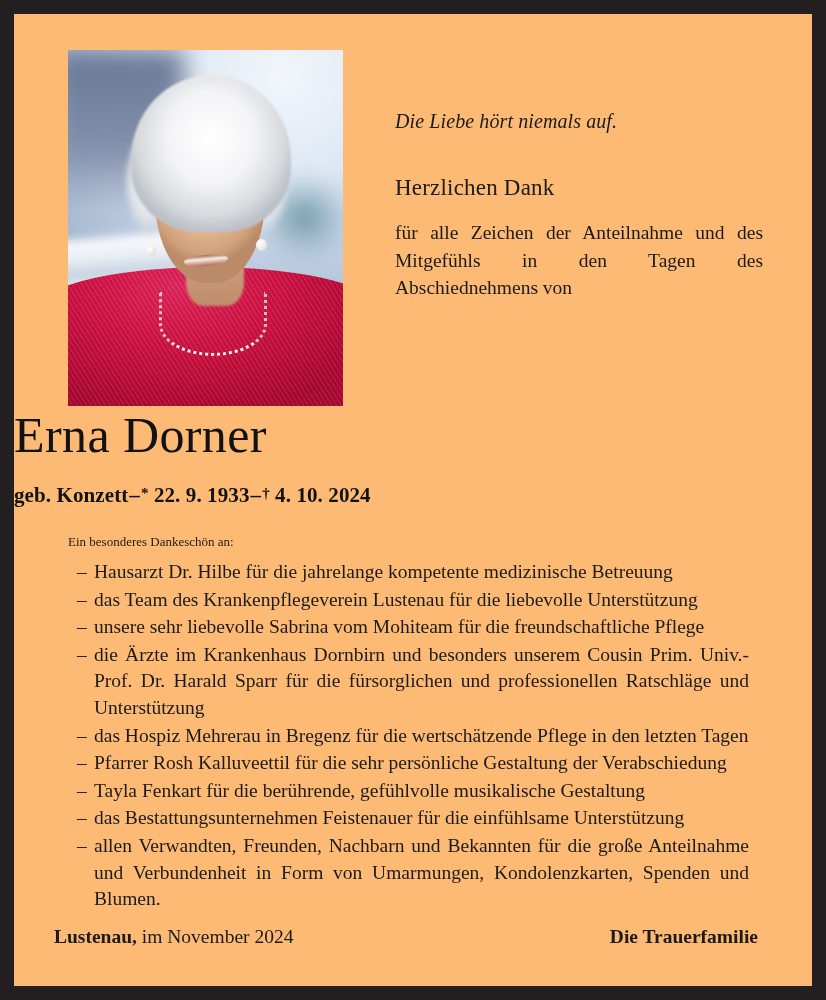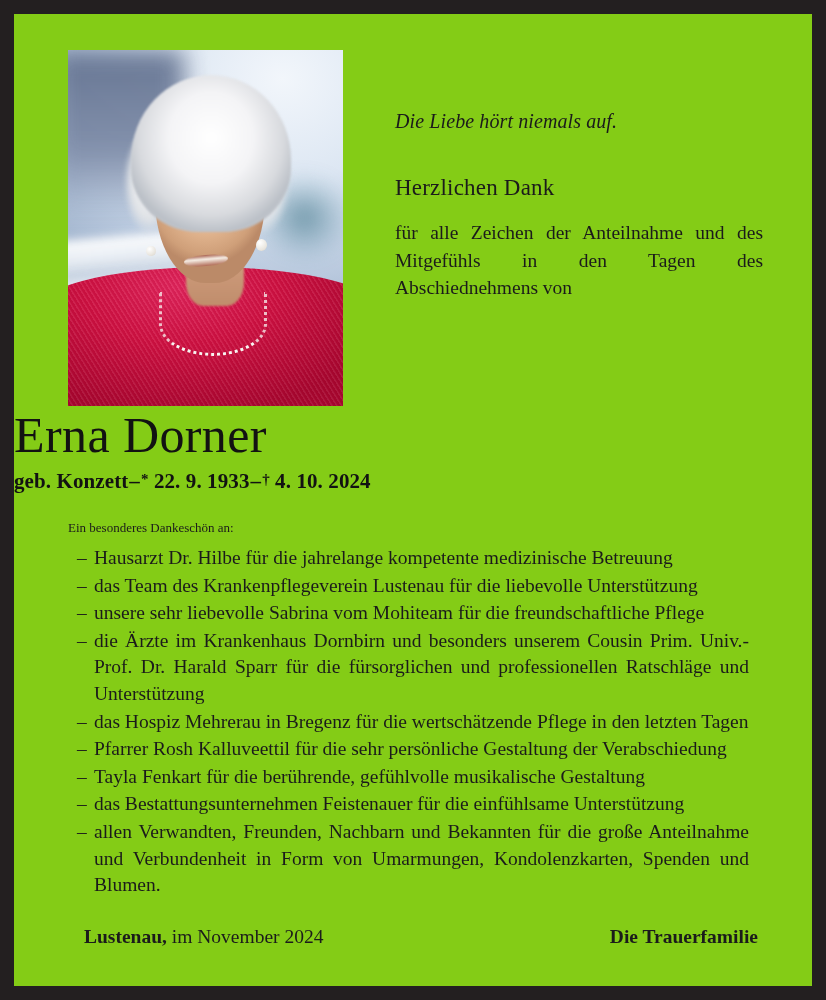--- a/index.html
+++ b/index.html
@@ -22,21 +22,21 @@
     box-sizing: border-box;
     background: #231f20;
     padding: 14px;
     overflow: hidden;
   }
   .notice-inner {
     position: relative;
     width: 100%;
     height: 100%;
     box-sizing: border-box;
-    background: #84cc16;
+    background: #fdba74;
     overflow: hidden;
   }
 
   
   .top-area {
     position: relative;
     height: 390px;
   }
 
   
@@ -276,21 +276,21 @@
   .deceased-name {
     font-size: 50px;
     line-height: 1.02;
     color: #121212;
     letter-spacing: .4px;
   }
   .life-dates {
     font-size: 21px;
     font-weight: bold;
     color: #121212;
-    margin-top: 8px;
+    margin-top: 22px;
     letter-spacing: .1px;
   }
   .life-dates .sym {
     font-size: 15px;
     vertical-align: 4px;
   }
   .life-dates .dash { padding: 0 1px; }
 
   
   .list-section {
@@ -320,21 +320,21 @@
     content: "–";
     position: absolute;
     left: 0;
     top: 0;
   }
   ul.thank-list li:last-child { text-align: justify; }
 
   
   .footer {
     position: absolute;
-    left: 70px;
+    left: 40px;
     right: 54px;
     bottom: 38px;
     display: flex;
     justify-content: space-between;
     align-items: baseline;
     font-size: 19.5px;
     color: #1b1b1b;
   }
   .footer .place { font-weight: bold; }
   .footer-right { font-weight: bold; }

